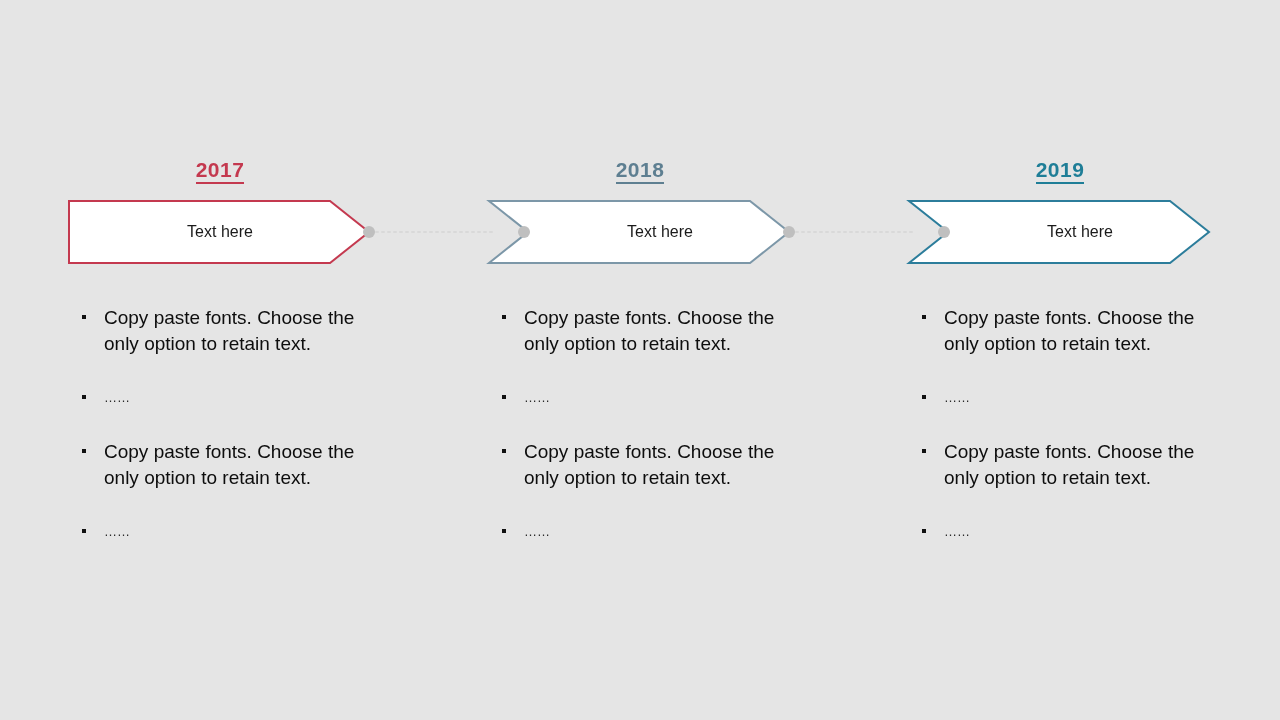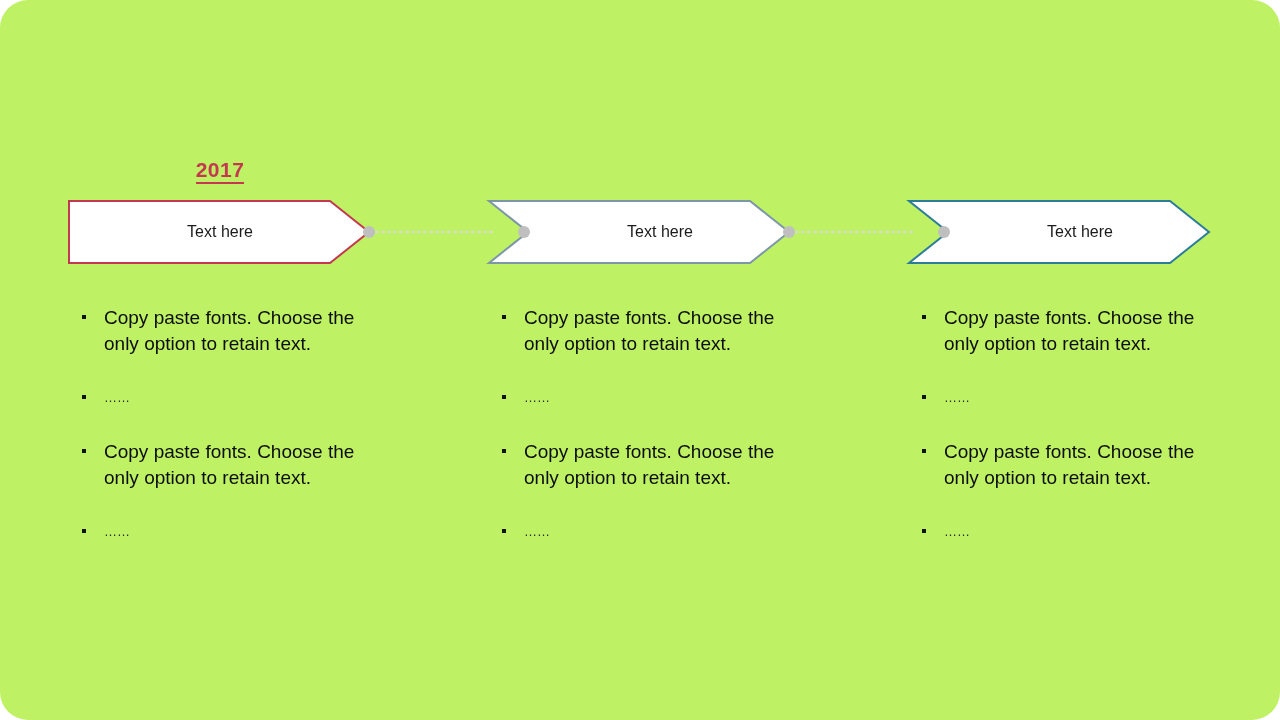--- a/index.html
+++ b/index.html
@@ -12,22 +12,21 @@
     height: 720px;
     position: relative;
     overflow: hidden;
     font-family: "Liberation Sans", sans-serif;
     -webkit-font-smoothing: antialiased;
   }
 
   .slide {
     position: absolute;
     inset: 0;
-    background: #bef264;
-    border-radius: 28px;
+    background: #e5e5e5;
   }
 
   
   .connectors {
     position: absolute;
     left: 0;
     top: 0;
     width: 1280px;
     height: 720px;
     pointer-events: none;
@@ -129,20 +128,26 @@
 
     <circle cx="369" cy="232" r="6" fill="#bfbfbf"></circle>
     <circle cx="524" cy="232" r="6" fill="#bfbfbf"></circle>
     <circle cx="789" cy="232" r="6" fill="#bfbfbf"></circle>
     <circle cx="944" cy="232" r="6" fill="#bfbfbf"></circle>
   </svg>
 
   <div class="year year-1" style="color:#C4394F">
     <span>2017</span>
   </div>
+  <div class="year year-2" style="color:#5E7F91">
+    <span>2018</span>
+  </div>
+  <div class="year year-3" style="color:#1F7E97">
+    <span>2019</span>
+  </div>
 
   <div class="arrow-label lab-1">Text here</div>
   <div class="arrow-label lab-2">Text here</div>
   <div class="arrow-label lab-3">Text here</div>
 
   <div class="col col-1">
     <div class="bullet">Copy paste fonts. Choose the only option to retain text.</div>
     <div class="bullet dots">……</div>
     <div class="bullet">Copy paste fonts. Choose the only option to retain text.</div>
     <div class="bullet dots">……</div>

